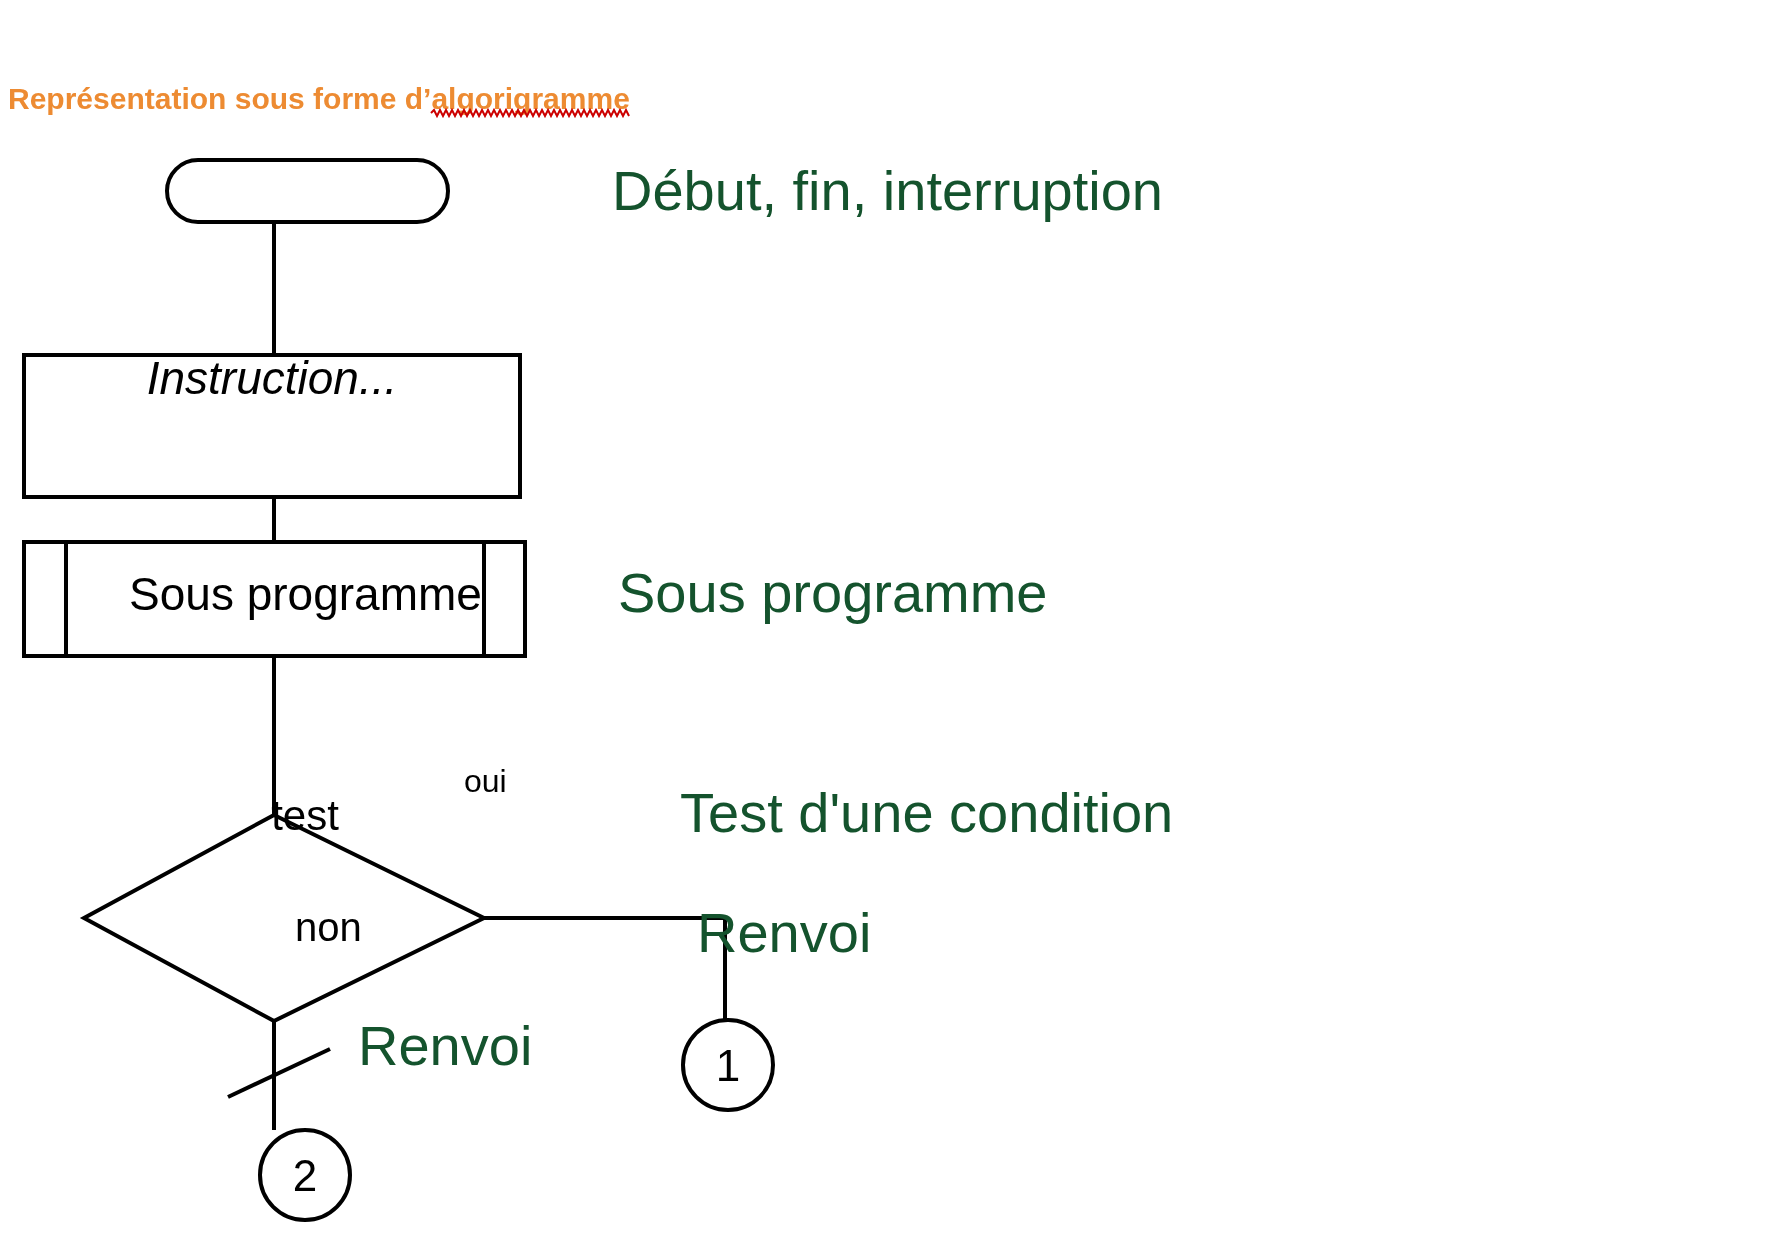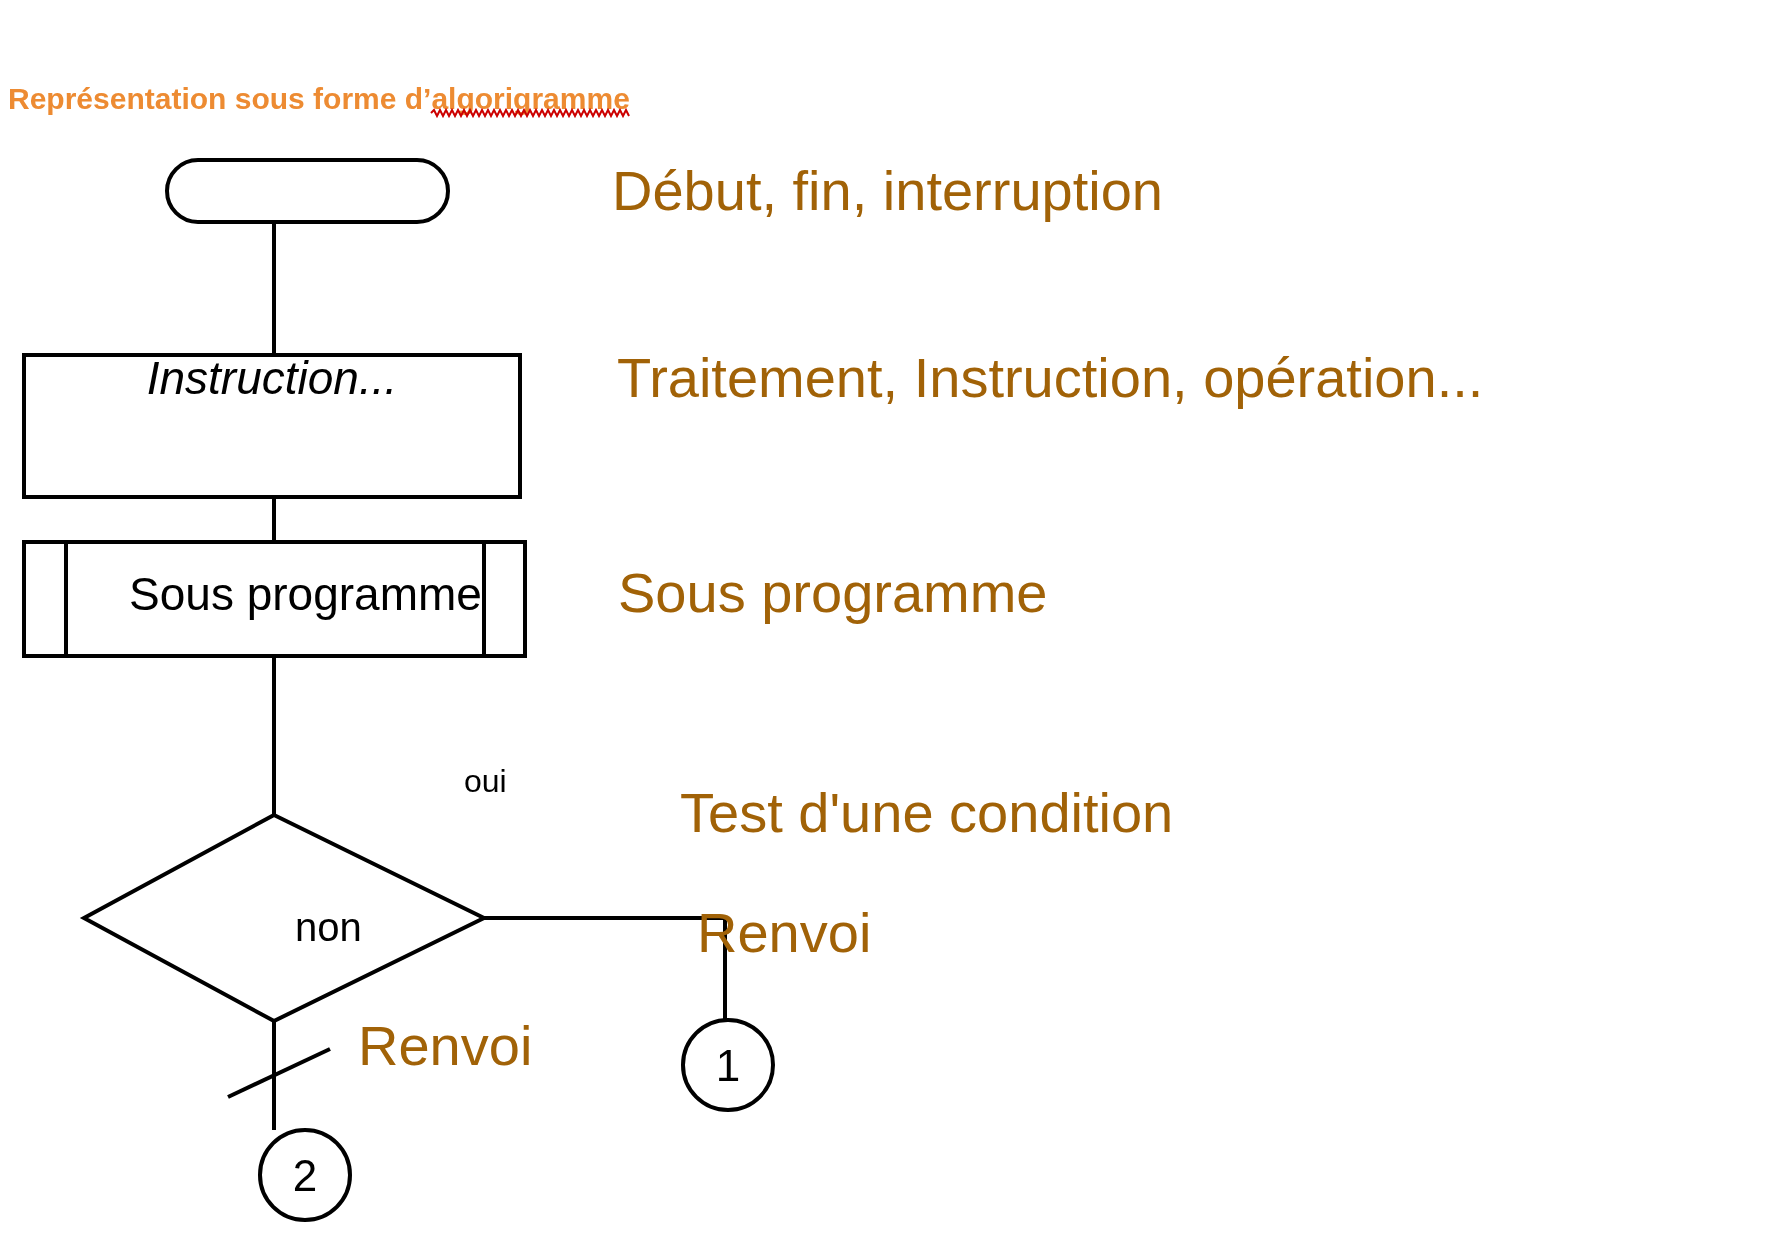--- a/index.html
+++ b/index.html
@@ -117,21 +117,21 @@
     top: 1150px;
     width: 90px;
     font-size: 44px;
     line-height: 52px;
   }
 
   
   .caption {
     position: absolute;
     font-family: "Liberation Sans", sans-serif;
-    color: #a16207;
+    color: #14532d;
     white-space: nowrap;
     font-weight: normal;
   }
   #caption-debut    { left: 612px; top: 158px;  font-size: 56px; line-height: 66px; }
   #caption-trait    { left: 617px; top: 345px;  font-size: 56px; line-height: 66px; }
   #caption-sousprog { left: 618px; top: 560px;  font-size: 56px; line-height: 66px; }
   #caption-test     { left: 680px; top: 780px;  font-size: 56px; line-height: 66px; }
   #caption-renvoi1  { left: 697px; top: 900px;  font-size: 56px; line-height: 66px; }
   #caption-renvoi2  { left: 358px; top: 1013px; font-size: 56px; line-height: 66px; }
 </style>
@@ -171,25 +171,25 @@
     <line class="stroke" x1="228" y1="1097" x2="330" y2="1049"></line>
 
     <circle class="shapefill" cx="728" cy="1065" r="45"></circle>
 
     <circle class="shapefill" cx="305" cy="1175" r="45"></circle>
 
   </svg>
 
   <div class="node-label" id="label-instruction">Instruction...</div>
   <div class="node-label" id="label-sousprog">Sous programme</div>
+  <div class="node-label" id="label-test">test</div>
   <div class="node-label" id="label-oui">oui</div>
   <div class="node-label" id="label-non">non</div>
   <div class="node-label" id="label-circle1">1</div>
   <div class="node-label" id="label-circle2">2</div>
 
   <div class="caption" id="caption-debut">Début, fin, interruption</div>
-  <div class="caption" id="caption-trait">Traitement, Instruction, opération...</div>
   <div class="caption" id="caption-sousprog">Sous programme</div>
   <div class="caption" id="caption-test">Test d'une condition</div>
   <div class="caption" id="caption-renvoi1">Renvoi</div>
   <div class="caption" id="caption-renvoi2">Renvoi</div>
 
 </div>
 
 </body></html>

